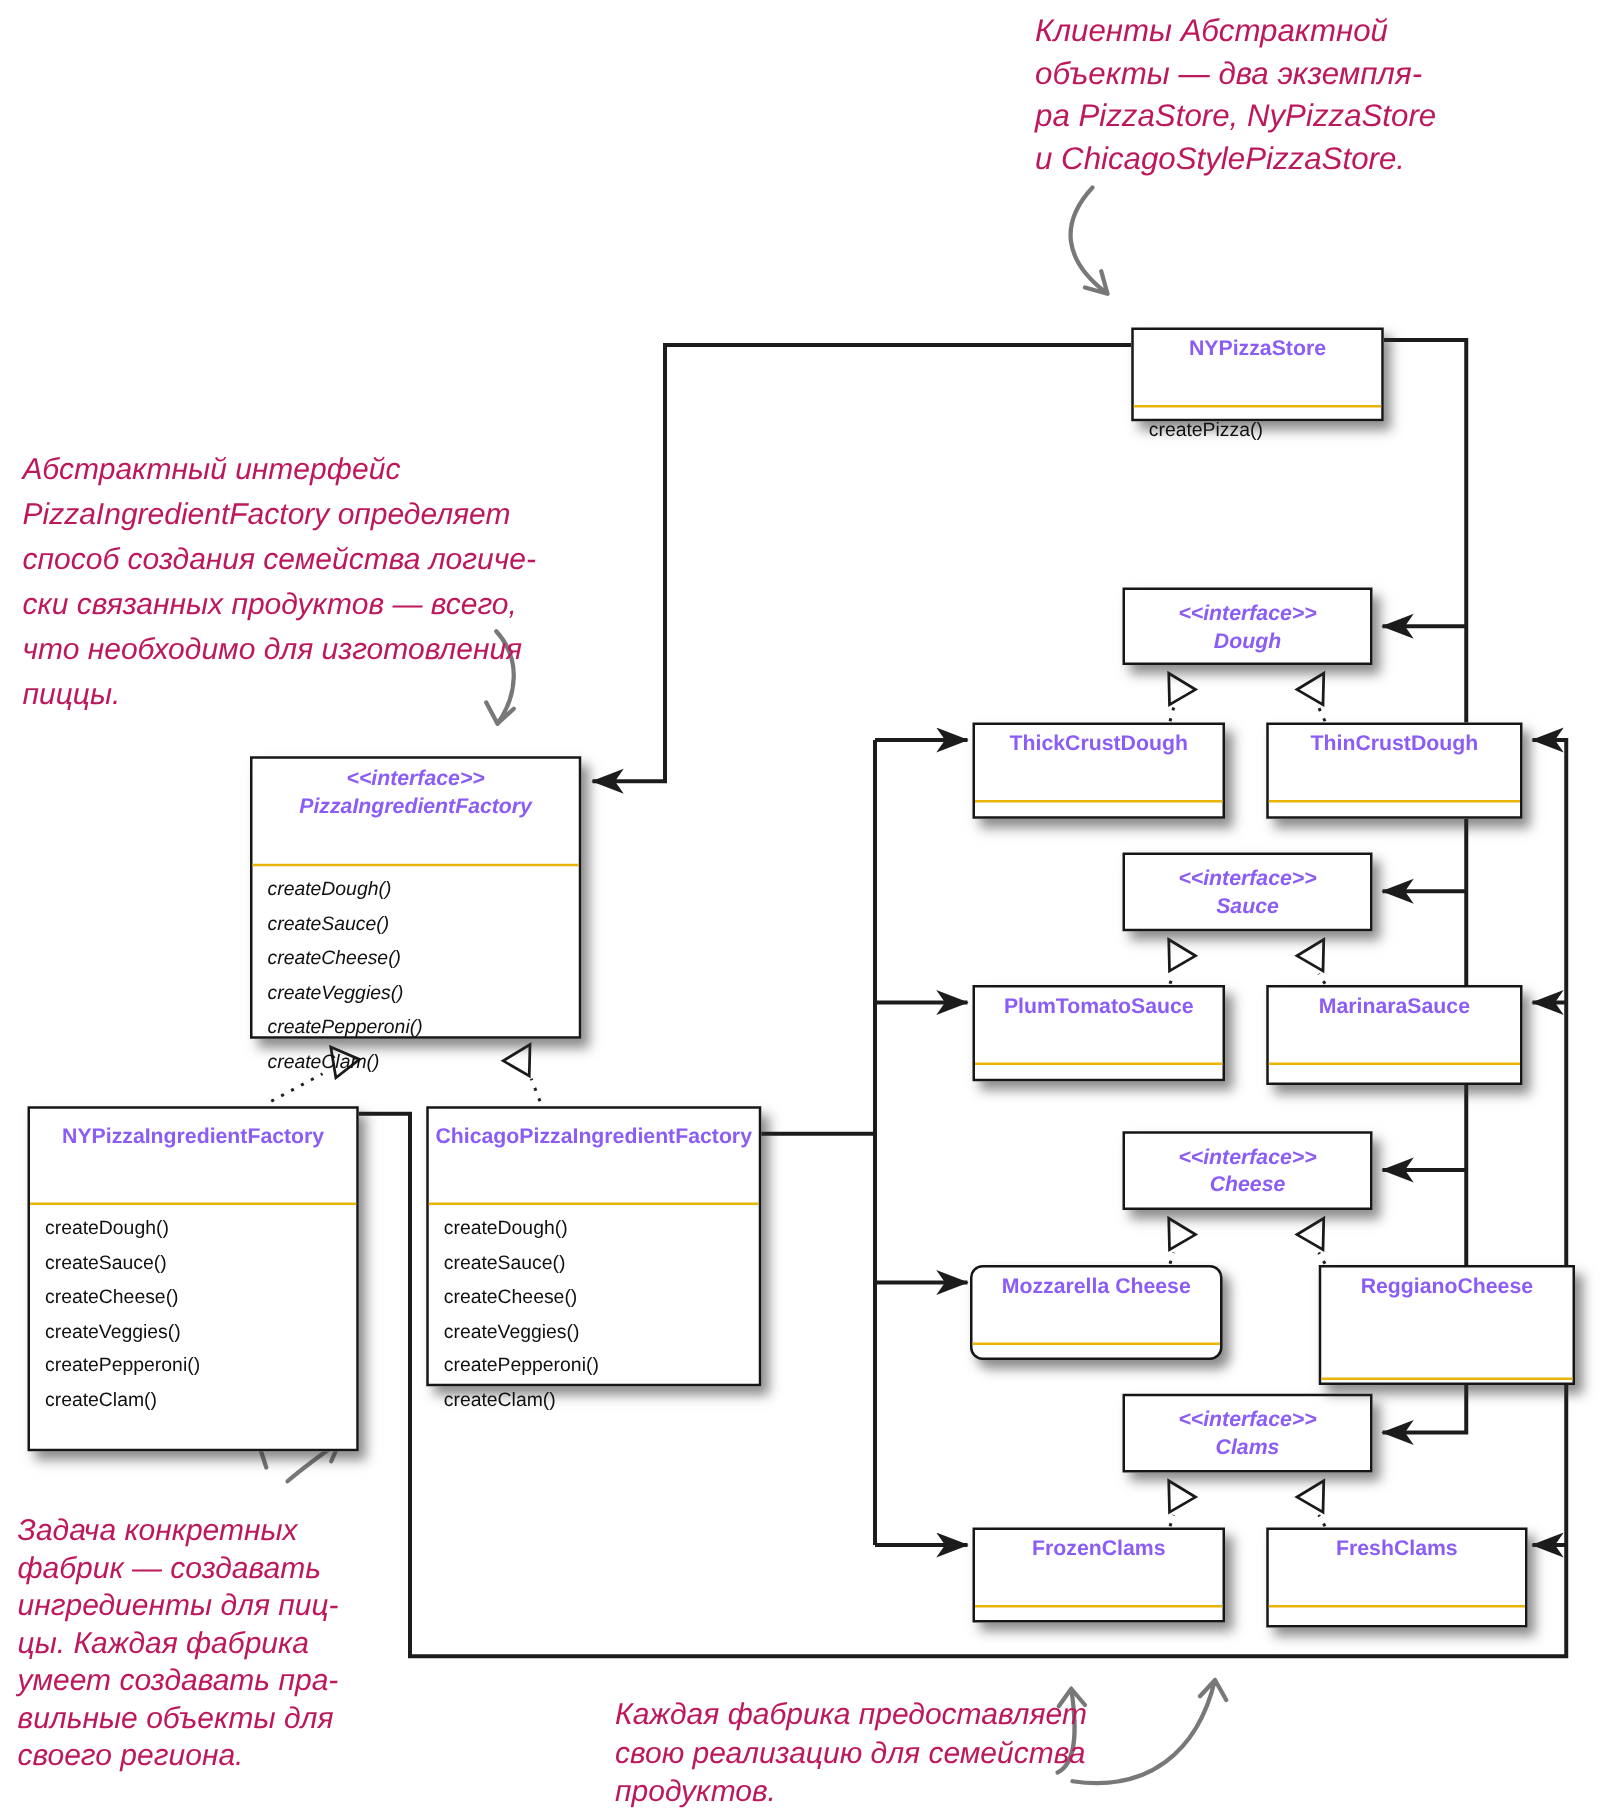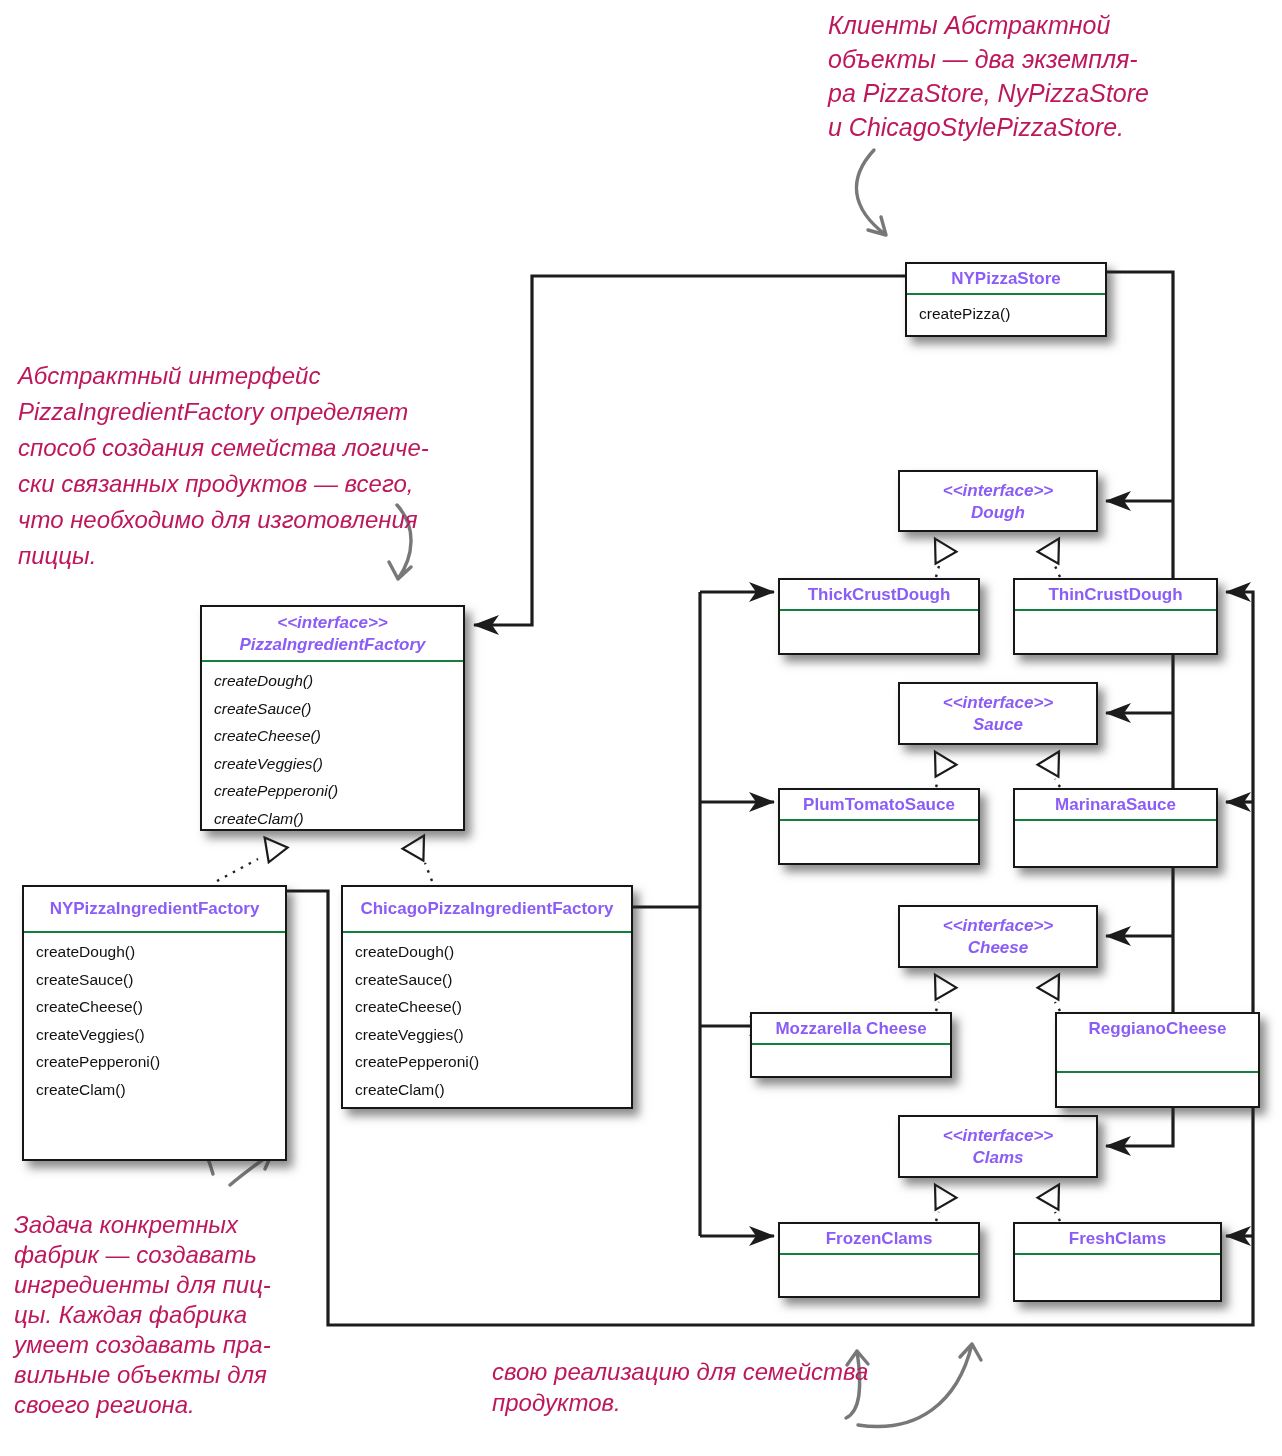--- a/index.html
+++ b/index.html
@@ -4,21 +4,21 @@
 <style>
   html,body{margin:0;padding:0;background:#fff;}
   #canvas{position:relative;width:1282px;height:1456px;background:#fff;overflow:hidden;}
   #wires{position:absolute;left:0;top:0;width:1282px;height:1456px;}
 
   .cbox{position:absolute;background:#fff;border:2.5px solid #161616;box-sizing:border-box;
         display:flex;flex-direction:column;font-family:"Liberation Sans",sans-serif;
         box-shadow:6px 7px 9px rgba(45,45,45,.55);}
   .ctitle{font-weight:bold;text-align:center;font-size:17px;color:#8b5cf6;padding:5px 4px 4px;}
   .iface .ctitle{font-style:italic;line-height:1.28;display:flex;flex-direction:column;justify-content:center;flex:1;}
-  .cbody{flex:1;border-top:2px solid #15803d;padding:5px 12px 6px;}
+  .cbody{flex:1;border-top:2px solid #eab308;padding:5px 12px 6px;margin-top:31px;}
   .cbody.empty{padding:0;}
   .method{font-size:15.5px;line-height:27.5px;color:#101010;}
   .it .method{font-style:italic;}
   .bigtitle{padding:12px 4px;}
 
   .note{position:absolute;font-family:Liberation Sans, sans-serif;font-style:italic;color:#be185d;}
   .note .line{white-space:nowrap;}
   #note-clients{left:828px;top:8px;font-size:25px;line-height:34px;}
   #note-abstract{left:18px;top:358px;font-size:24px;line-height:36px;}
   #note-concrete{left:14px;top:1210px;font-size:24px;line-height:30px;}
@@ -139,21 +139,21 @@
     <div class="cbody">
         <div class="method">createDough()</div>
         <div class="method">createSauce()</div>
         <div class="method">createCheese()</div>
         <div class="method">createVeggies()</div>
         <div class="method">createPepperoni()</div>
         <div class="method">createClam()</div>
       </div>
   </div>
 
-  <div class="cbox" style="left:341px;top:885px;width:292px;height:224px;">
+  <div class="cbox" style="left:341px;top:885px;width:268px;height:224px;">
     <div class="ctitle bigtitle">ChicagoPizzaIngredientFactory</div>
     <div class="cbody">
         <div class="method">createDough()</div>
         <div class="method">createSauce()</div>
         <div class="method">createCheese()</div>
         <div class="method">createVeggies()</div>
         <div class="method">createPepperoni()</div>
         <div class="method">createClam()</div>
       </div>
   </div>
@@ -199,21 +199,21 @@
   <div class="cbox" style="left:1013px;top:578px;width:205px;height:77px;">
     <div class="ctitle">ThinCrustDough</div>
     <div class="cbody empty"></div>
   </div>
 
   <div class="cbox" style="left:1013px;top:788px;width:205px;height:80px;">
     <div class="ctitle">MarinaraSauce</div>
     <div class="cbody empty"></div>
   </div>
 
-  <div class="cbox" style="left:750px;top:1012px;width:202px;height:66px;">
+  <div class="cbox" style="left:776px;top:1012px;width:202px;height:76px;border-radius:10px;">
     <div class="ctitle">Mozzarella Cheese</div>
     <div class="cbody empty"></div>
   </div>
 
   <div class="cbox" style="left:1055px;top:1012px;width:205px;height:96px;gap:28px;">
     <div class="ctitle">ReggianoCheese</div>
     <div class="cbody empty"></div>
   </div>
 
   <div class="cbox" style="left:778px;top:1222px;width:202px;height:76px;">
@@ -246,17 +246,18 @@
       <div class="line">Задача конкретных</div>
       <div class="line">фабрик — создавать</div>
       <div class="line">ингредиенты для пиц-</div>
       <div class="line">цы. Каждая фабрика</div>
       <div class="line">умеет создавать пра-</div>
       <div class="line">вильные объекты для</div>
       <div class="line">своего региона.</div>
     </div>
 
   <div id="note-family" class="note">
+      <div class="line">Каждая фабрика предоставляет</div>
       <div class="line">свою реализацию для семейства</div>
       <div class="line">продуктов.</div>
     </div>
 
 </div>
 
 </body></html>

